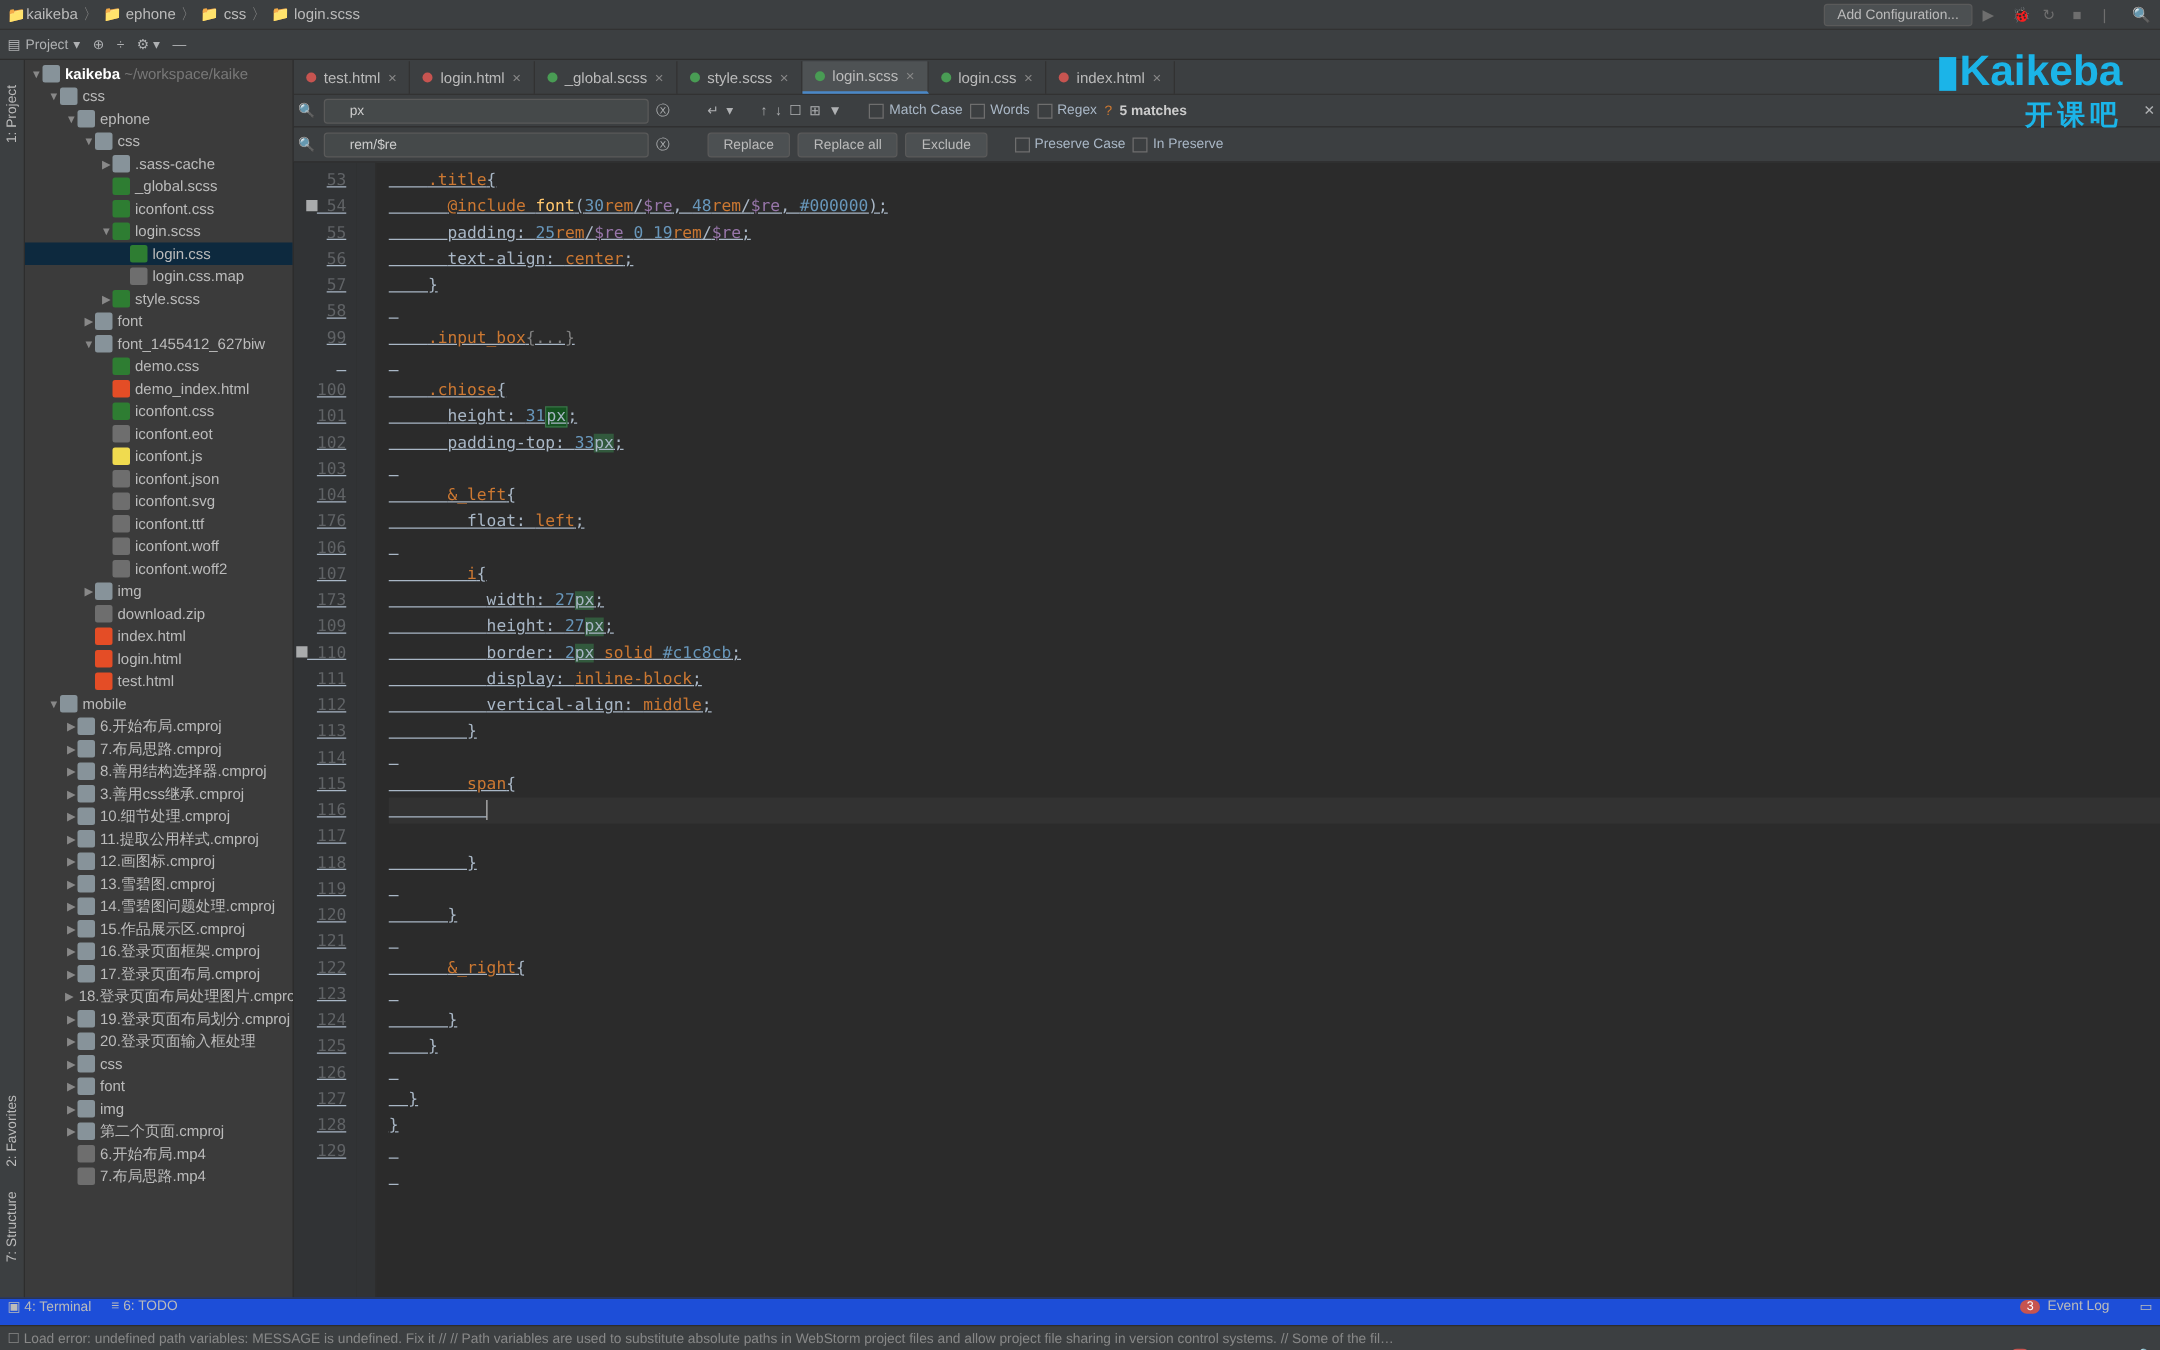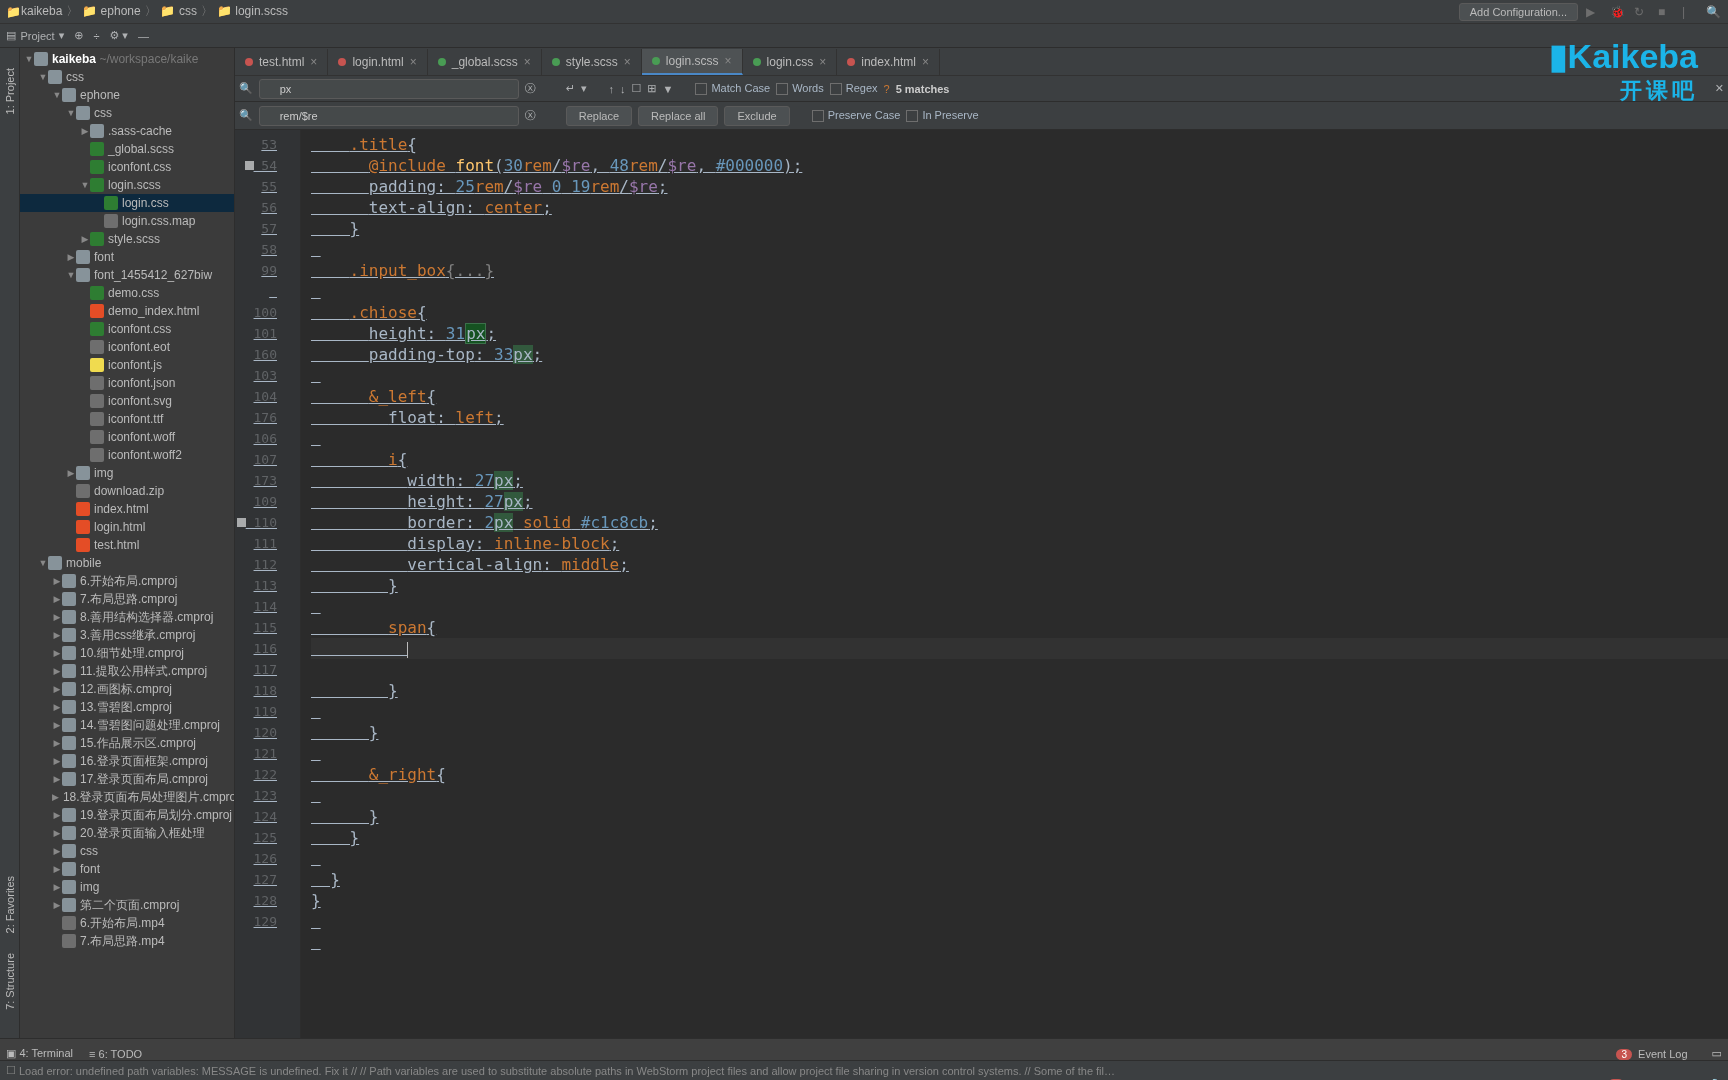--- a/index.html
+++ b/index.html
@@ -35,36 +35,36 @@
 .closex { color:#888; font-size:12px; }
 .find-bar { height:26px; background:#3c3f41; display:flex; align-items:center; padding:0 4px; gap:6px; border-bottom:1px solid #2d2d2d; font-size:11px; }
 .find-input { background:#45494a; border:1px solid #5a5a5a; color:#ccc; padding:2px 20px 2px 20px; width:260px; height:20px; font-size:11px; border-radius:3px; }
 .find-ico { color:#afb1b3; }
 .chk { width:12px; height:12px; border:1px solid #6e6e6e; display:inline-block; vertical-align:middle; margin-right:4px; }
 .replace-bar { height:28px; background:#3c3f41; display:flex; align-items:center; padding:0 4px; gap:6px; border-bottom:1px solid #2d2d2d; font-size:11px; }
 .rbtn { background:#4c5052; border:1px solid #5a5a5a; color:#bbb; padding:3px 12px; border-radius:3px; font-size:11px; }
 .code-wrap { flex:1; display:flex; overflow:hidden; position:relative;text-decoration:underline; }
 .gutter { width:50px; background:#313335; text-align:right; padding:4px 8px 4px 0; color:#606366; font-family:Menlo,Consolas,monospace; font-size:13px; line-height:21px; }
 .fold-col { width:16px; background:#313335; border-right:1px solid #2d2d2d; }
-.code { flex:1; padding:4px 0 4px 10px; font-family:Menlo,Consolas,monospace; font-size:16px; line-height:21px; white-space:pre; color:#a9b7c6; overflow:auto; }
+.code { flex:1; padding:4px 0 4px 10px; font-family:Menlo,Consolas,monospace; font-size:13px; line-height:21px; white-space:pre; color:#a9b7c6; overflow:auto; }
 .hl-px { background:#32593d; color:#a9b7c6; }
 .hl-cur { background:#155221; border:1px solid #3c704a; }
 .cur-line { background:#323232; display:block; }
 .y { color:#cc7832; }
 .b { color:#6897bb; }
 .p { color:#9876aa; }
 .gr { color:#808080; }
 .w { color:#a9b7c6; }
 .or { color:#ffc66d; }
 .breadcrumb-bar { height:22px; background:#3c3f41; border-top:1px solid #2d2d2d; display:flex; align-items:center; padding:0 8px; font-size:11px; color:#bbb; }
 .bc-item { padding:0 4px; }
 .statusbar { position:absolute; bottom:0; left:0; right:0; height:20px; background:#3c3f41; border-top:1px solid #2d2d2d; display:flex; align-items:center; padding:0 6px; font-size:11px; color:#888; }
 .status-right { margin-left:auto; display:flex; gap:14px; align-items:center;margin-top:28px; }
 .err-badge { background:#c75450; color:#fff; border-radius:8px; padding:0 5px; font-size:10px; }
-.bottombar { position:absolute; bottom:20px; left:0; right:0; height:22px; background:#404040; border-top:1px solid #2d2d2d; display:flex; align-items:flex-end; padding:0 6px; font-size:11px; color:#bbb; gap:16px; }
+.bottombar { position:absolute; bottom:20px; left:0; right:0; height:22px; background:#1d4ed8; border-top:1px solid #2d2d2d; display:flex; align-items:flex-start; padding:0 6px; font-size:11px; color:#bbb; gap:16px; }
 .evt-log { margin-left:auto; display:flex; align-items:center; gap:6px; }
 .logo { position:absolute; top:36px; right:30px; font-size:34px; font-weight:bold; color:#1bb4e8; display:flex; flex-direction:column; align-items:flex-end; pointer-events:none; }
 .logo-sub { font-size:22px; color:#1bb4e8; letter-spacing:4px; }
 .sq { width:9px; height:9px; background:#a9abac; display:inline-block; }
 .caret { display:inline-block; width:1px; height:16px; background:#bbb; vertical-align:middle; }
 </style>
 </head>
 <body>
 
 <div class="titlebar">
@@ -433,21 +433,21 @@
           <div>53</div>
           <div><span class="sq"></span> 54</div>
           <div>55</div>
           <div>56</div>
           <div>57</div>
           <div>58</div>
           <div>99</div>
           <div>&nbsp;</div>
           <div>100</div>
           <div>101</div>
-          <div>160</div>
+          <div>102</div>
           <div>103</div>
           <div>104</div>
           <div>176</div>
           <div>106</div>
           <div>107</div>
           <div>173</div>
           <div>109</div>
           <div><span class="sq"></span> 110</div>
           <div>111</div>
           <div>112</div>

